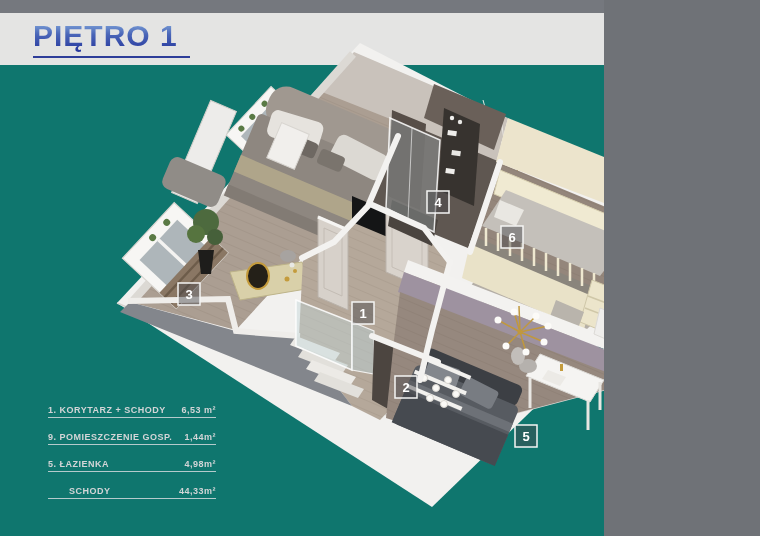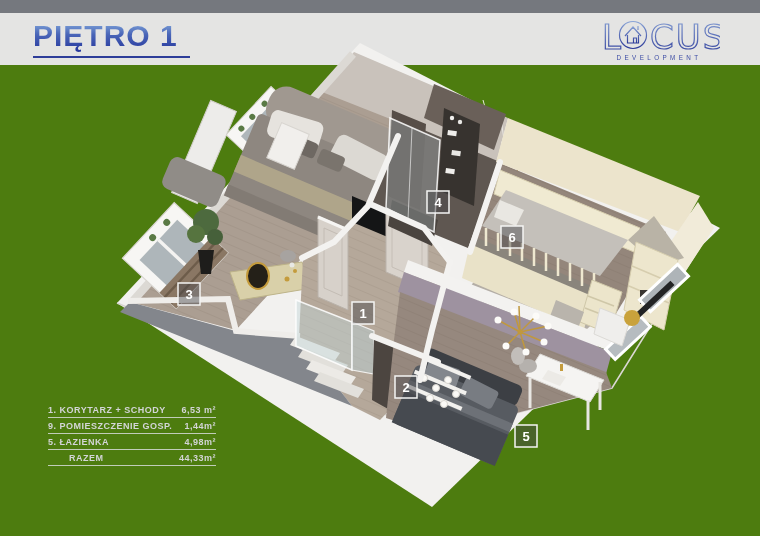--- a/index.html
+++ b/index.html
@@ -1,29 +1,29 @@
 <!DOCTYPE html>
 <html><head>
 <meta charset="utf-8">
 <style>
   html,body{margin:0;padding:0;background:#6f7277;}
-  .stage{position:relative;width:760px;height:536px;overflow:hidden;background:#4d7c0f;
+  .stage{position:relative;width:604px;height:536px;overflow:hidden;background:#0f766e;
          font-family:"Liberation Sans","DejaVu Sans",sans-serif;}
   .topstrip{position:absolute;left:0;top:0;width:760px;height:13px;background:#75787e;}
   .band{position:absolute;left:0;top:13px;width:760px;height:52px;background:#e4e4e3;}
   .title{position:absolute;left:33px;top:6px;font-size:30px;font-weight:bold;letter-spacing:1px;
          background:linear-gradient(180deg,#8fb6e3 0%,#4a66b8 45%,#23339b 100%);
          -webkit-background-clip:text;background-clip:text;color:transparent;}
   .title-underline{position:absolute;left:33px;top:43px;width:157px;height:2px;background:#2e3d99;}
   .logo{position:absolute;right:40px;top:3px;width:120px;height:48px;}
   .plan{position:absolute;left:0;top:0;width:760px;height:536px;}
   .legend{position:absolute;left:48px;top:404px;width:168px;color:#d3d5d7;
           font-size:9px;font-weight:bold;letter-spacing:.5px;}
   .lrow{display:flex;justify-content:space-between;align-items:baseline;
-        border-bottom:1px solid rgba(223,225,227,.8);padding:1px 0 2px 0;margin-bottom:2px;}
+        border-bottom:1px solid rgba(223,225,227,.8);padding:1px 0 2px 0;margin-bottom:13px;}
   .lrow .lv{width:40px;text-align:right;white-space:nowrap;}
   .lrow.total .ll{padding-left:21px;}
   svg text.badge{font-family:"Liberation Sans",sans-serif;font-weight:bold;font-size:13px;fill:#ffffff;}
 </style>
 </head>
 <body>
 
 <div class="stage">
   <div class="topstrip"></div>
 
@@ -353,17 +353,17 @@
     </div>
     <div class="lrow">
       <span class="ll">9. POMIESZCZENIE GOSP.</span>
       <span class="lv">1,44m²</span>
     </div>
     <div class="lrow">
       <span class="ll">5. ŁAZIENKA</span>
       <span class="lv">4,98m²</span>
     </div>
     <div class="lrow total">
-      <span class="ll">RAZEM</span>
+      <span class="ll">SCHODY</span>
       <span class="lv">44,33m²</span>
     </div>
   </div>
 </div>
 
 </body></html>

